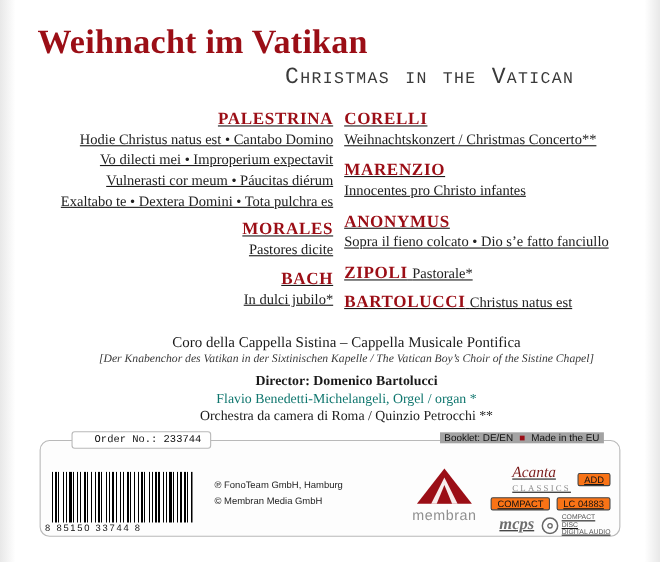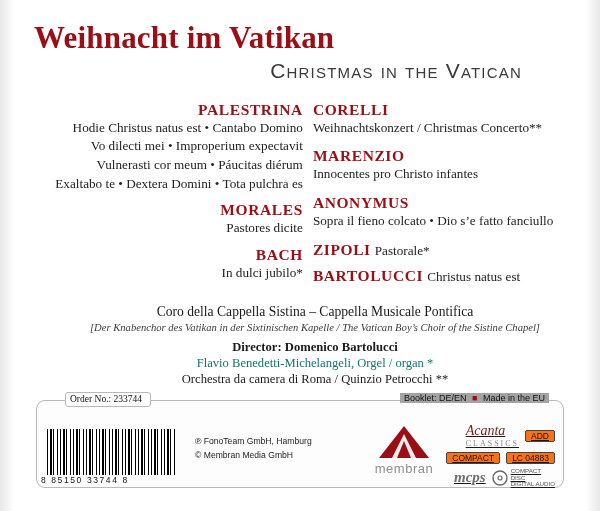--- a/index.html
+++ b/index.html
@@ -24,21 +24,21 @@
     font-weight:bold;
     font-style:normal;
     font-size:31px;
     color:#9b0e16;
     letter-spacing:0.2px;
     line-height:1.05;
     white-space:nowrap;
   }
   .title-sub{
     text-align:right;
-    font-family:Liberation Sans, sans-serif;
+    font-family:Liberation Mono, monospace;
     font-size:21px;
     color:#3a3a3a;
     letter-spacing:1.2px;
     margin-top:4px;
     padding-right:44px;
     font-variant:small-caps;
   }
 
   
   .tracks{
@@ -59,21 +59,21 @@
     color:#9b0e16;
     letter-spacing:0.6px;
     display:inline;
   }
   .works{
     font-size:13.2px;
     color:#222;
     line-height:1.42;
   }
   .works div{white-space:nowrap;}
-  .grp{margin-bottom:3px;}
+  .grp{margin-bottom:3px;text-decoration:underline;}
   .grp-left{margin-bottom:2px;}
   .inline-work{
     font-size:13.2px;
     color:#222;
   }
 
   
   .credits{
     margin-top:16px;
     text-align:center;
@@ -98,22 +98,22 @@
     background:#fdfdfd;
     box-sizing:border-box;
   }
   .order-box{
     position:absolute;
     left:28px;
     top:-9px;
     background:#ffffff;
     border:1px solid #b9b9b9;
     border-radius:3px;
-    padding:1px 8px 2px 4px;
-    font-family:Liberation Serif, serif;
+    padding:1px 8px 2px 20px;
+    font-family:Liberation Mono, monospace;
     font-size:9.5px;
     color:#111;
     white-space:nowrap;
   }
   .booklet-line{
     position:absolute;
     right:14px;
     top:-8px;
     background:#a3a3a3;
     padding:0 4px;

